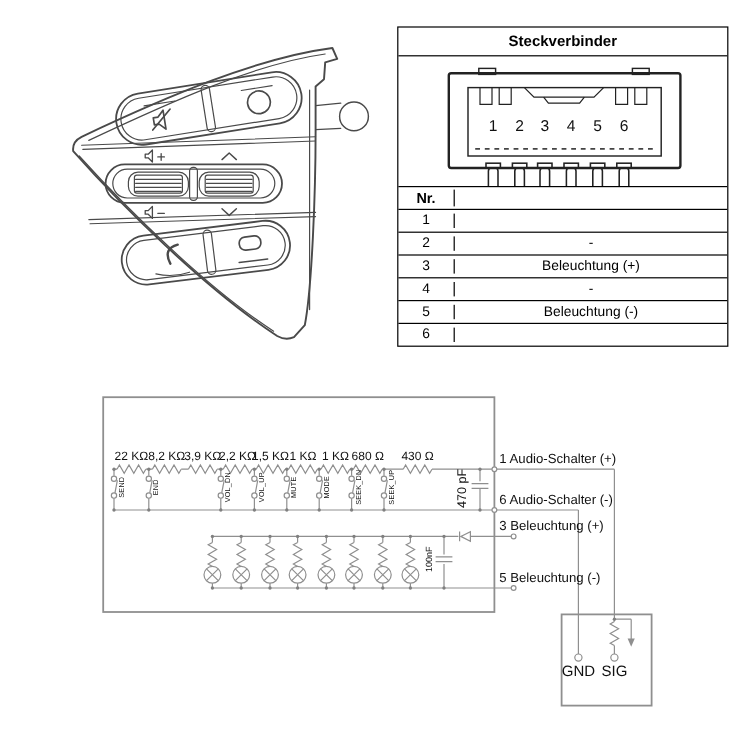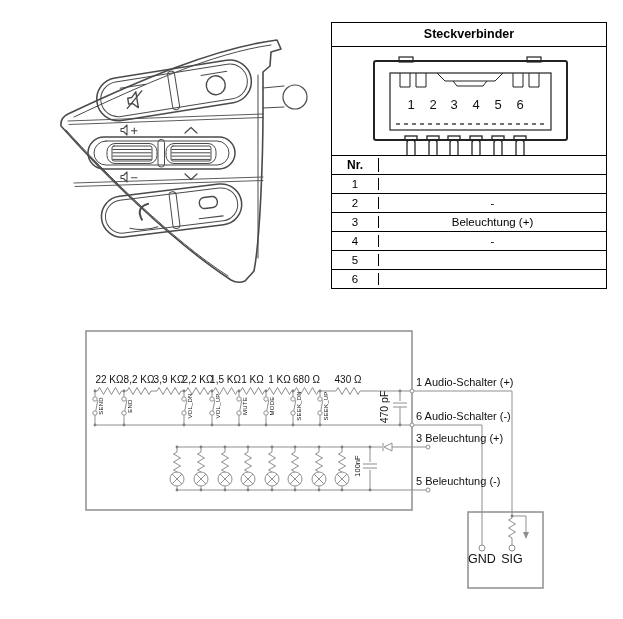--- a/index.html
+++ b/index.html
@@ -175,20 +175,21 @@
       <div class="t-row">
         <div class="t-cell-nr">3</div>
         <div class="t-cell-desc">Beleuchtung (+)</div>
       </div>
       <div class="t-row">
         <div class="t-cell-nr">4</div>
         <div class="t-cell-desc">-</div>
       </div>
       <div class="t-row">
         <div class="t-cell-nr">5</div>
+        <div class="t-cell-desc">Beleuchtung (-)</div>
       </div>
       <div class="t-row">
         <div class="t-cell-nr">6</div>
       </div>
     </div>
   </div>
 
   <svg class="schematic-svg" width="623" height="301" viewBox="0 318 623 301">
     <defs>
       <path id="rz" d="m0,0 l2,-3.5 4,7 4,-7 4,7 4,-7 4,7 2,-3.5" fill="none"></path>

